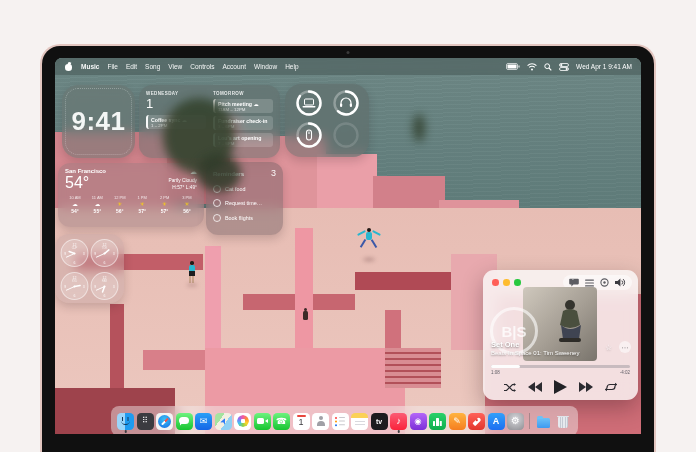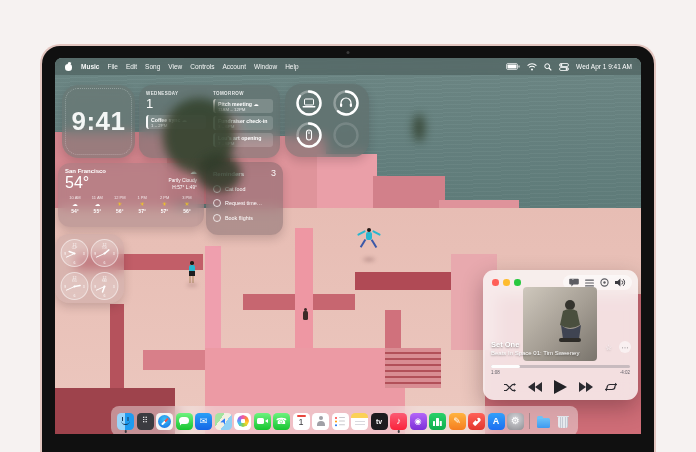--- a/index.html
+++ b/index.html
@@ -515,20 +515,21 @@
           </svg>
       </div>
       <div class="album">
         <svg class="fig" viewBox="0 0 30 48">
           <circle cx="15" cy="6" r="5" fill="#35342e"></circle>
           <path d="M8,12 q7,-4 14,0 l3,14 q-10,6 -20,0 z" fill="#4a4f3e"></path>
           <path d="M6,26 q9,8 20,0 l-2,14 h-16 z" fill="#3f4452"></path>
           <rect x="4" y="39" width="22" height="4" rx="2" fill="#2e2c28"></rect>
         </svg>
       </div>
+      <div class="bs-logo">B|S</div>
       <div class="pl-title">Set One</div>
       <div class="pl-sub">Beats In Space 01: Tim Sweeney</div>
       <div class="pl-star">☆</div>
       <div class="pl-more">⋯</div>
       <div class="pl-bar">
           <div class="pl-fill" id="pl-fill" style="width: 21%;"></div>
         </div>
       <div class="pl-times">
         <span>1:08</span>
         <span>-4:02</span>

